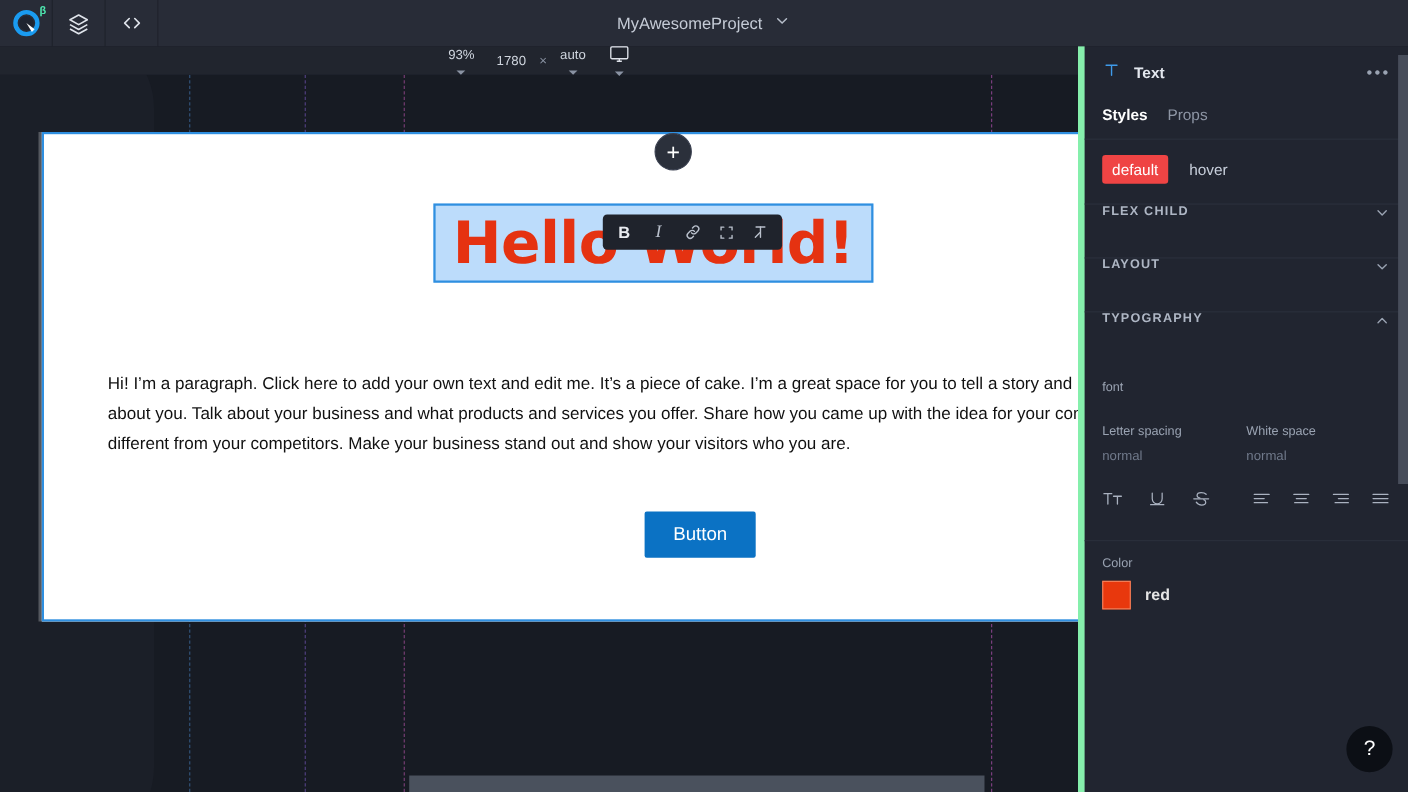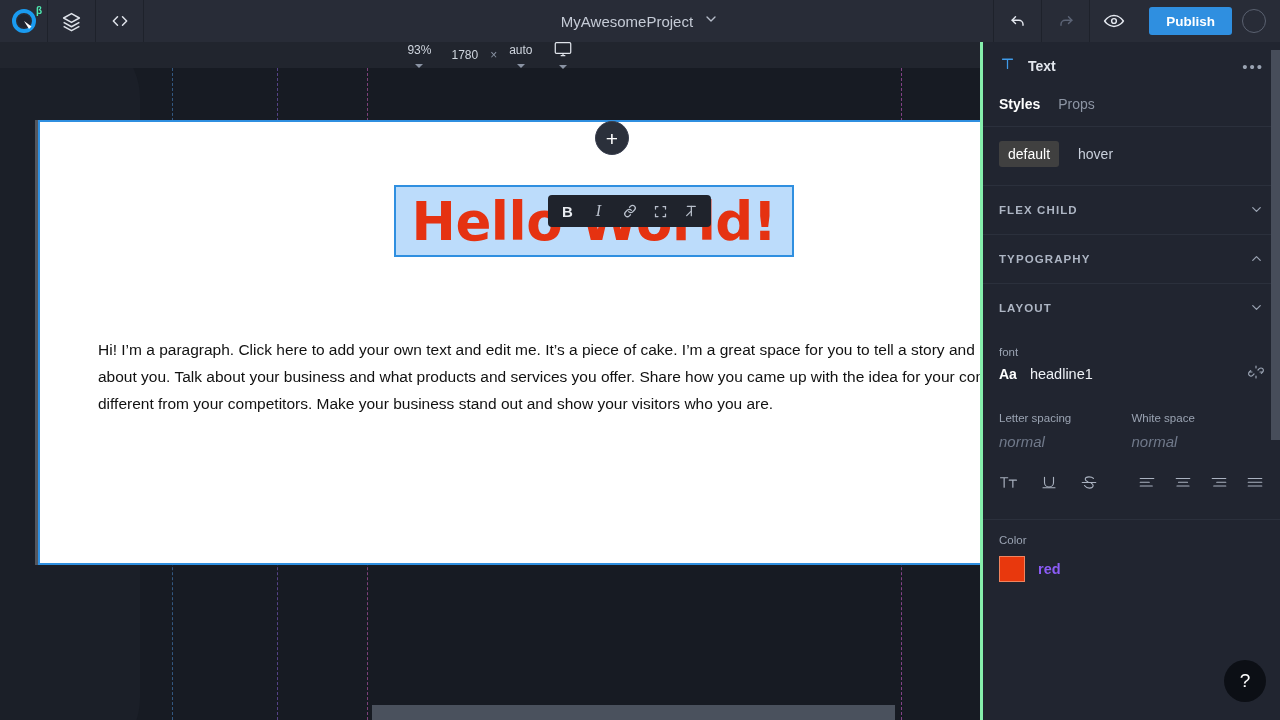--- a/index.html
+++ b/index.html
@@ -138,21 +138,21 @@
 
   .bottom-bar {
     position: absolute; left: 372px; top: 637px; width: 523px; height: 20px;
     background: #4a515d;
   }
 
   
   .sidebar {
     position: absolute; top: 42px; right: 0; width: 300px; height: 678px;
     background: #212530; color: #e3e7ee;
-    border-left: 3px solid #86efac;
+    border-left: 6px solid #86efac;
     z-index: 35;
   }
   .sb-head {
     height: 48px; display: flex; align-items: center; padding: 0 16px; gap: 12px;
   }
   .t-icon { color: #3f9bea; font-size: 17px; font-family: "Liberation Serif", serif; }
   .sb-head-title { font-size: 14px; font-weight: bold; }
   .dots { margin-left: auto; color: #9aa3b2; letter-spacing: 2px; font-size: 15px; cursor: pointer; }
   .tabs {
     display: flex; gap: 18px; padding: 6px 16px 14px;
@@ -162,45 +162,45 @@
   .tab { font-size: 14px; color: #8d95a4; cursor: pointer; }
   .tab.active { color: #fff; font-weight: bold; }
   .sb-section-label {
     font-size: 11px; letter-spacing: 1.1px; color: #98a1b1; font-weight: bold;
     padding: 16px 16px 0;
   }
   .state-row { display: flex; align-items: center; gap: 10px; padding: 14px 16px 18px; }
   .chip {
     font-size: 14px; padding: 5px 9px; border-radius: 3px; cursor: pointer; color: #c8cfdb;
   }
-  .chip.on { background: #404040; color: #fff; }
+  .chip.on { background: #ef4444; color: #fff; }
   .accordion {
-    height: 49px; display: flex; align-items: center; padding: 0 16px;
+    height: 49px; display: flex; padding: 0 16px;
     border-top: 1px solid #2b303c;
     font-size: 11.5px; letter-spacing: 1.1px; font-weight: bold; color: #aeb6c4;
     cursor: pointer;
   }
   .chev { margin-left: auto; color: #9aa3b2; }
   .typo-body { padding: 0 16px; }
   .field-label { font-size: 11.5px; color: #9aa3b2; margin: 14px 0 6px; }
   .font-row { display: flex; align-items: center; gap: 13px; margin-bottom: 4px; }
   .aa { font-weight: bold; font-size: 14px; color: #fff; }
   .font-val { font-size: 14.5px; color: #eef1f6; }
   .unlink { margin-left: auto; color: #9aa3b2; }
   .two-col { display: flex; margin-top: 14px; }
   .two-col > div { flex: 1; }
-  .col-val { font-size: 15px; color: #70798a; margin-top: 9px; font-style: italic; }
+  .col-val { font-size: 12px; color: #70798a; margin-top: 9px; }
   .icon-row { display: flex; align-items: center; margin-top: 24px; }
   .icon-row .grp { display: flex; gap: 22px; }
   .icon-row .grp.right { margin-left: auto; gap: 18px; }
   .mini { color: #aab2c0; cursor: pointer; }
   .color-block { border-top: 1px solid #2b303c; margin-top: 24px; padding: 14px 16px 0; }
   .swatch-row { display: flex; align-items: center; gap: 13px; margin-top: 10px; }
   .swatch { width: 26px; height: 26px; background: #e8380d; border: 1px solid #f0845f; }
-  .color-name { font-size: 14.5px; font-weight: bold; color: #8b5cf6; }
+  .color-name { font-size: 14.5px; font-weight: bold; color: #e5e5e5; }
   .sb-scroll {
     position: absolute; right: 0; top: 8px; width: 9px; height: 390px;
     background: #474d5a; border-radius: 0;
   }
   .help {
     position: absolute; right: 14px; bottom: 18px;
     width: 42px; height: 42px; border-radius: 50%; background: #0c0f15;
     color: #fff; display: flex; align-items: center; justify-content: center;
     font-size: 19px; cursor: pointer; z-index: 50;
   }
@@ -226,42 +226,20 @@
           <path d="M3 17.5l9 5 9-5"></path>
       </svg>
     </div>
     <div class="tb-cell">
       <svg width="20" height="20" viewBox="0 0 24 24" fill="none" stroke="#dfe3ea" stroke-width="1.8" stroke-linecap="round" stroke-linejoin="round">
         <path d="M9 7 4 12l5 5"></path>
           <path d="M15 7l5 5-5 5"></path>
       </svg>
     </div>
     <div class="tb-spacer"></div>
-    <div class="tb-right">
-      <div class="tb-btn">
-        <svg width="20" height="20" viewBox="0 0 24 24" fill="none" stroke="#e4e8ef" stroke-width="1.7" stroke-linecap="round" stroke-linejoin="round">
-          <path d="M9 7 5 11l4 4"></path>
-            <path d="M5 11h8a5 5 0 0 1 5 5v1"></path>
-        </svg>
-      </div>
-      <div class="tb-btn">
-        <svg width="20" height="20" viewBox="0 0 24 24" fill="none" stroke="#5c6476" stroke-width="1.7" stroke-linecap="round" stroke-linejoin="round">
-          <path d="M15 7l4 4-4 4"></path>
-            <path d="M19 11h-8a5 5 0 0 0-5 5v1"></path>
-        </svg>
-      </div>
-      <div class="tb-btn">
-        <svg width="22" height="22" viewBox="0 0 24 24" fill="none" stroke="#e4e8ef" stroke-width="1.6">
-          <path d="M1.8 12s3.8-6 10.2-6 10.2 6 10.2 6-3.8 6-10.2 6S1.8 12 1.8 12z"></path>
-          <circle cx="12" cy="12" r="2.6"></circle>
-        </svg>
-      </div>
-      <button class="publish">Publish</button>
-      <div class="avatar"></div>
-    </div>
     <div class="tb-title">
       <span class="proj-name">MyAwesomeProject</span>
       <span>
         <svg width="16" height="16" viewBox="0 0 24 24" fill="none" stroke="#b6bdc9" stroke-width="2" stroke-linecap="round" stroke-linejoin="round">
             <path d="M6 9l6 6 6-6"></path>
           </svg>
       </span>
     </div>
   </div>
 
@@ -289,20 +267,21 @@
 
   <div class="canvas-area">
 
     <div class="guide" style="left:172px;color:#3d6c9e;"></div>
     <div class="guide" style="left:277px;color:#6a4fa8;"></div>
     <div class="guide" style="left:367px;color:#a04d96;"></div>
     <div class="guide" style="left:901px;color:#a84fa8;"></div>
 
     <div class="page">
       <div class="paragraph">Hi! I’m a paragraph. Click here to add your own text and edit me. It’s a piece of cake. I’m a great space for you to tell a story and let your site visitors know more about you. Talk about your business and what products and services you offer. Share how you came up with the idea for your company and what makes you different from your competitors. Make your business stand out and show your visitors who you are.</div>
+      <button class="cta">Button</button>
     </div>
 
     <div class="heading-wrap">
       <span class="heading">Hello World!</span>
     </div>
 
     <div class="text-toolbar">
       <div class="tt-btn tt-b">B</div>
       <div class="tt-btn tt-i">I</div>
       <div class="tt-btn">
@@ -354,50 +333,39 @@
     <div class="accordion">
       <span>FLEX CHILD</span>
       <span class="chev">
         <svg width="15" height="15" viewBox="0 0 24 24" fill="none" stroke="#9aa3b2" stroke-width="2" stroke-linecap="round" stroke-linejoin="round">
             <path d="M6 9l6 6 6-6"></path>
           </svg>
       </span>
     </div>
 
     <div class="accordion">
+      <span>LAYOUT</span>
+      <span class="chev">
+        <svg width="15" height="15" viewBox="0 0 24 24" fill="none" stroke="#9aa3b2" stroke-width="2" stroke-linecap="round" stroke-linejoin="round">
+            <path d="M6 9l6 6 6-6"></path>
+          </svg>
+      </span>
+    </div>
+
+    <div class="accordion">
       <span>TYPOGRAPHY</span>
       <span class="chev">
         <svg width="15" height="15" viewBox="0 0 24 24" fill="none" stroke="#9aa3b2" stroke-width="2" stroke-linecap="round" stroke-linejoin="round">
             <path d="M6 15l6-6 6 6"></path>
           </svg>
       </span>
     </div>
 
-    <div class="accordion">
-      <span>LAYOUT</span>
-      <span class="chev">
-        <svg width="15" height="15" viewBox="0 0 24 24" fill="none" stroke="#9aa3b2" stroke-width="2" stroke-linecap="round" stroke-linejoin="round">
-            <path d="M6 9l6 6 6-6"></path>
-          </svg>
-      </span>
-    </div>
-
     <div class="typo-body">
       <div class="field-label">font</div>
-      <div class="font-row">
-        <span class="aa">Aa</span>
-        <span class="font-val">headline1</span>
-        <span class="unlink">
-          <svg width="16" height="16" viewBox="0 0 24 24" fill="none" stroke="#9aa3b2" stroke-width="1.8" stroke-linecap="round">
-            <path d="M9 15l-2 2a3.5 3.5 0 0 1-5-5l2-2"></path>
-              <path d="M15 9l2-2a3.5 3.5 0 0 1 5 5l-2 2"></path>
-              <path d="M12 3v3M3 12h3M21 12h-3M12 21v-3"></path>
-          </svg>
-        </span>
-      </div>
 
       <div class="two-col">
         <div>
           <div class="field-label">Letter spacing</div>
           <div class="col-val">normal</div>
         </div>
         <div>
           <div class="field-label">White space</div>
           <div class="col-val">normal</div>
         </div>

